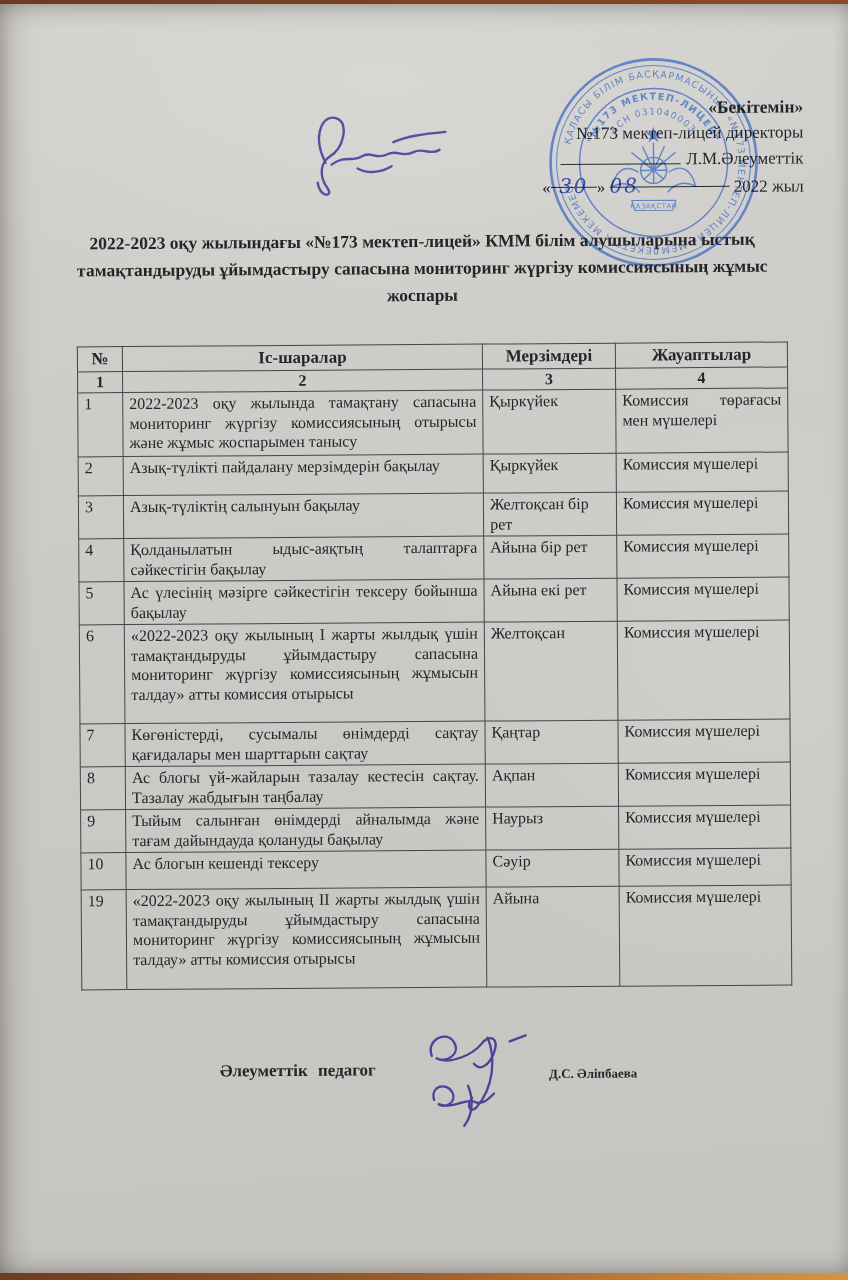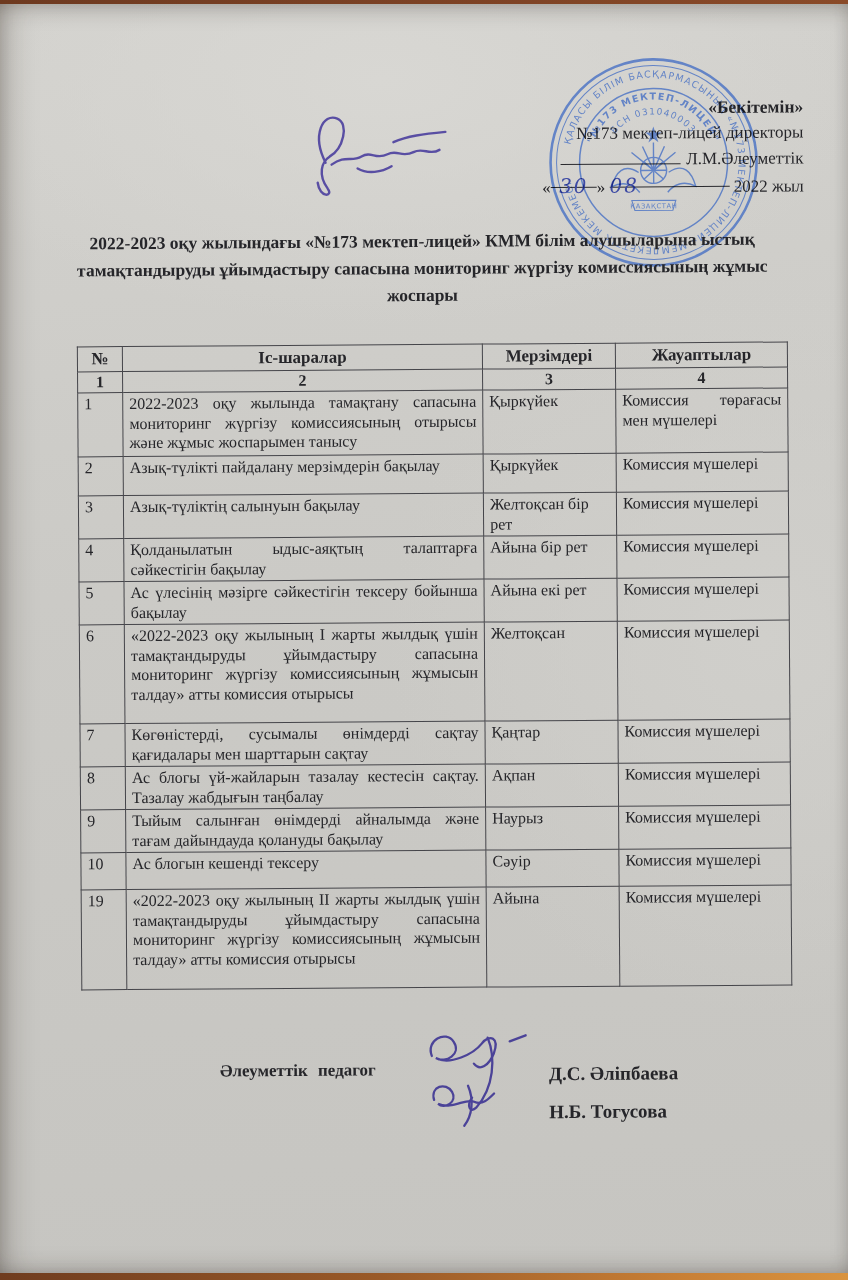--- a/index.html
+++ b/index.html
@@ -73,21 +73,21 @@
   tr.r4{height:40px;} tr.r5{height:42px;} tr.r6{height:99px;}
   tr.r7{height:40px;} tr.r8{height:40px;} tr.r9{height:37px;}
   tr.r10{height:37px;} tr.r11{height:100px;}
   
   #footer-role{
     position:absolute;top:1056px;left:216px;
     font-weight:bold;font-size:17px;word-spacing:6px;
   }
   #footer-names{
     position:absolute;top:1052px;left:545px;
-    font-weight:bold;font-size:19px;line-height:38px;
+    font-weight:bold;font-size:13px;line-height:38px;
   }
   .svg-blue{stroke:#4a72c4;fill:none;}
   .stamp-txt{fill:#4a72c4;font-family:"DejaVu Sans",sans-serif;}
 </style>
 </head>
 <body>
 
 <div id="paper">
   <div id="content">
 
@@ -240,18 +240,17 @@
         <path d="M 10,34 C 4,18 24,8 32,20 C 40,32 24,42 14,36 C 28,44 52,32 60,22 C 68,12 78,16 72,32 C 67,44 58,50 52,42"></path>
         <path d="M 66,16 C 74,36 72,66 54,86 C 48,92 44,84 50,76"></path>
         <path d="M 88,20 L 104,14"></path>
         <path d="M 12,78 C 8,64 24,60 30,70 C 36,80 22,88 16,82 C 30,88 44,76 52,80 C 60,84 66,78 72,72"></path>
         <path d="M 46,64 C 52,78 50,94 42,104"></path>
       </g>
     </svg>
 
     <div id="footer-names">
       <div>Д.С. Әліпбаева</div>
-      <div>Н.Б. Тогусова</div>
     </div>
 
   </div>
 </div>
 <div id="bottom-strip"></div>
 
 </body></html>

